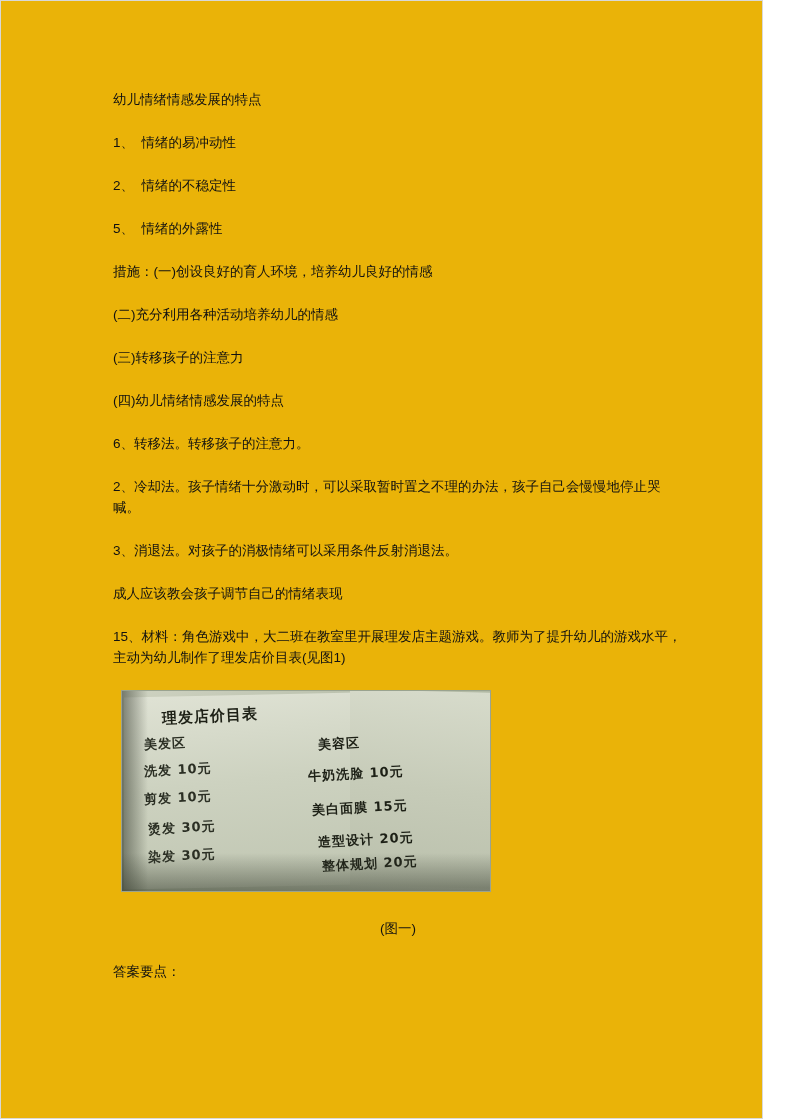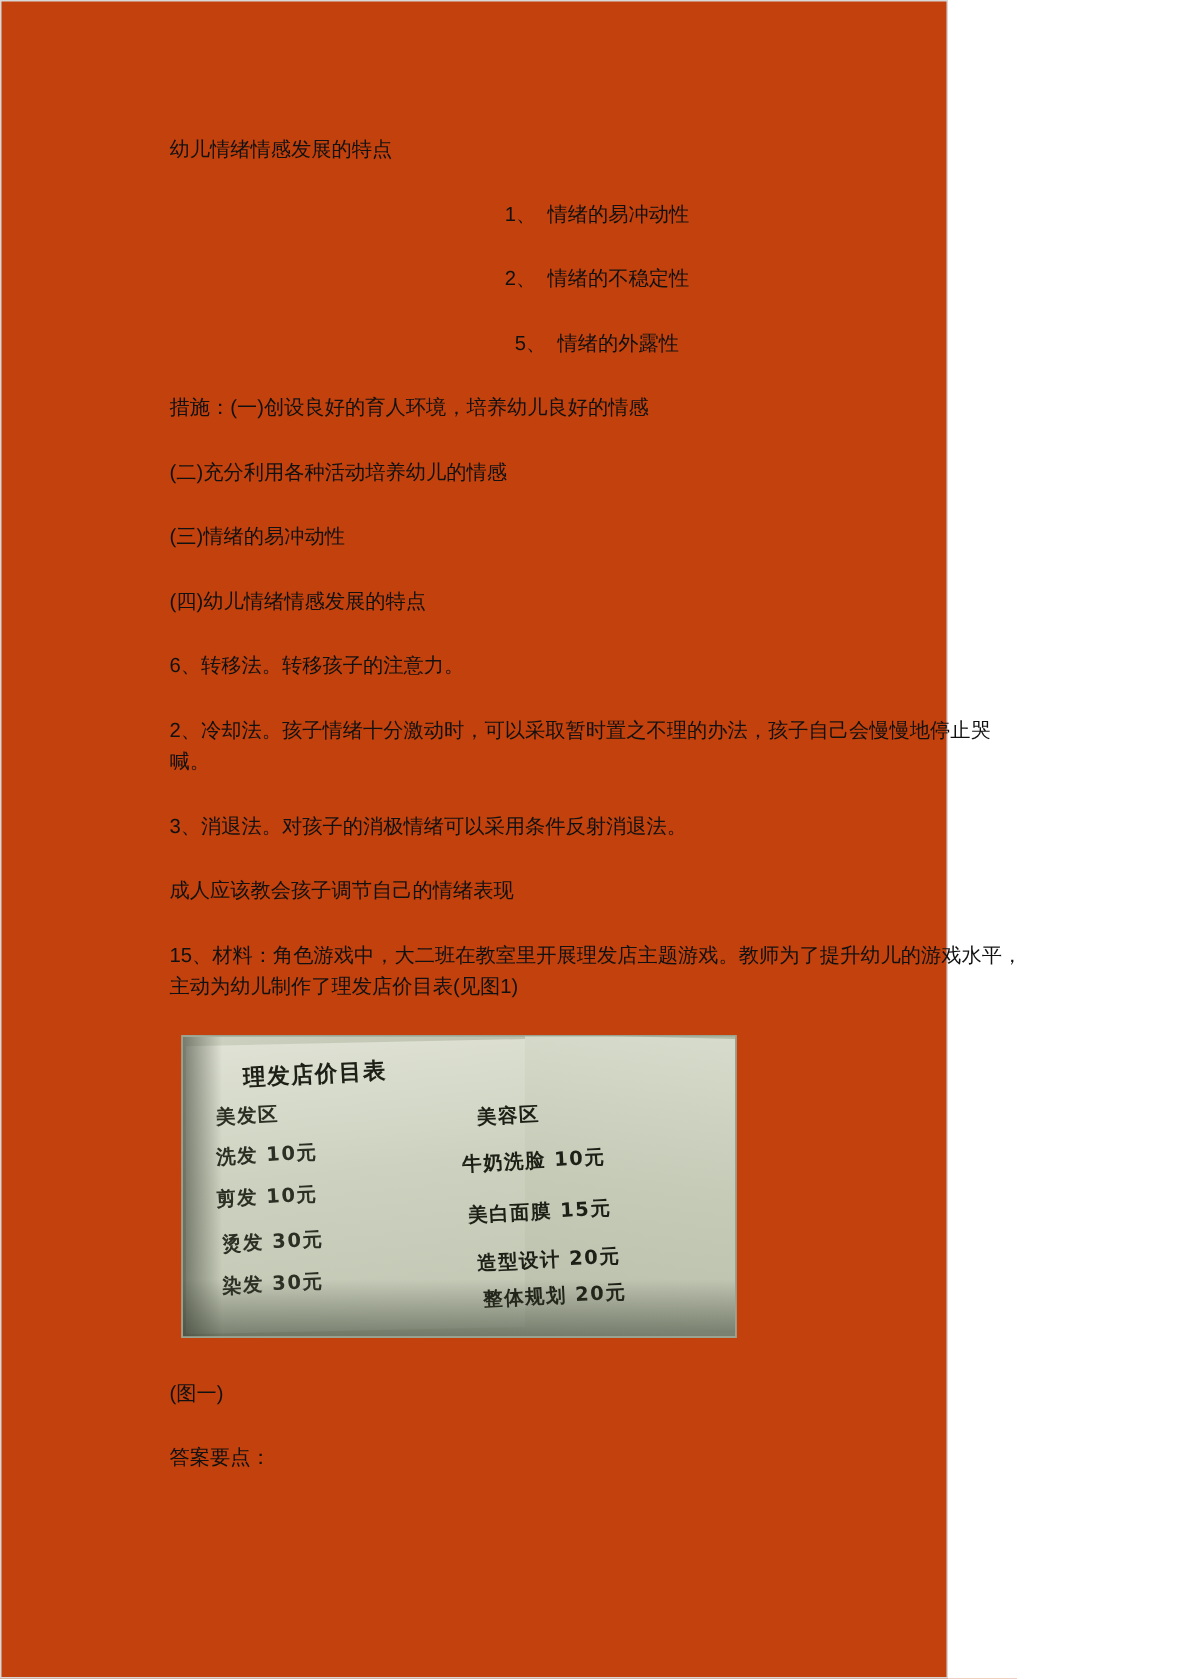--- a/index.html
+++ b/index.html
@@ -12,42 +12,41 @@
     height: 1119px;
     font-family: "Liberation Sans", sans-serif;
     color: #000000;
     position: relative;
     overflow: hidden;
   }
   .page {
     position: absolute;
     left: 0;
     top: 0;
-    width: 632px;
+    width: 763px;
     height: 1119px;
-    background: #c2410c;
+    background: #eab308;
     border: 1px solid #d8d8d8;
     box-sizing: border-box;
   }
   .content {
     position: absolute;
     left: 112px;
     top: 88px;
     width: 570px;
   }
   p.line {
     margin: 0 0 22px 0;
     font-size: 13.5px;
     line-height: 21px;
     color: #111111;
     white-space: pre-wrap;
   }
   .numbered {
     white-space: pre;
-    text-align: center;
   }
   .figure-wrap {
     margin: 10px 0 26px 8px;
   }
   .photo {
     width: 368px;
     height: 200px;
     border: 1px solid #9aa38f;
     position: relative;
     overflow: hidden;
@@ -93,35 +92,36 @@
     letter-spacing: 1px;
     transform: rotate(-3deg);
     white-space: nowrap;
   }
   .hw.t { font-size: 15px; }
   .hw.s { font-size: 13px; }
   .hw.dark { color: #1d2016; }
   .caption {
     font-size: 13.5px;
     margin: 0 0 22px 0;
+    text-align: center;
   }
 </style>
 </head>
 <body>
 
 <div class="page">
   <div class="content">
 
     <p class="line">幼儿情绪情感发展的特点</p>
     <p class="line numbered">1、  情绪的易冲动性</p>
     <p class="line numbered">2、  情绪的不稳定性</p>
     <p class="line numbered">5、  情绪的外露性</p>
     <p class="line">措施：(一)创设良好的育人环境，培养幼儿良好的情感</p>
     <p class="line">(二)充分利用各种活动培养幼儿的情感</p>
-    <p class="line">(三)情绪的易冲动性</p>
+    <p class="line">(三)转移孩子的注意力</p>
     <p class="line">(四)幼儿情绪情感发展的特点</p>
     <p class="line">6、转移法。转移孩子的注意力。</p>
     <p class="line">2、冷却法。孩子情绪十分激动时，可以采取暂时置之不理的办法，孩子自己会慢慢地停止哭喊。</p>
     <p class="line">3、消退法。对孩子的消极情绪可以采用条件反射消退法。</p>
     <p class="line">成人应该教会孩子调节自己的情绪表现</p>
     <p class="line">15、材料：角色游戏中，大二班在教室里开展理发店主题游戏。教师为了提升幼儿的游戏水平，主动为幼儿制作了理发店价目表(见图1)</p>
 
     <div class="figure-wrap">
       <div class="photo">
         <div class="paper"></div>

